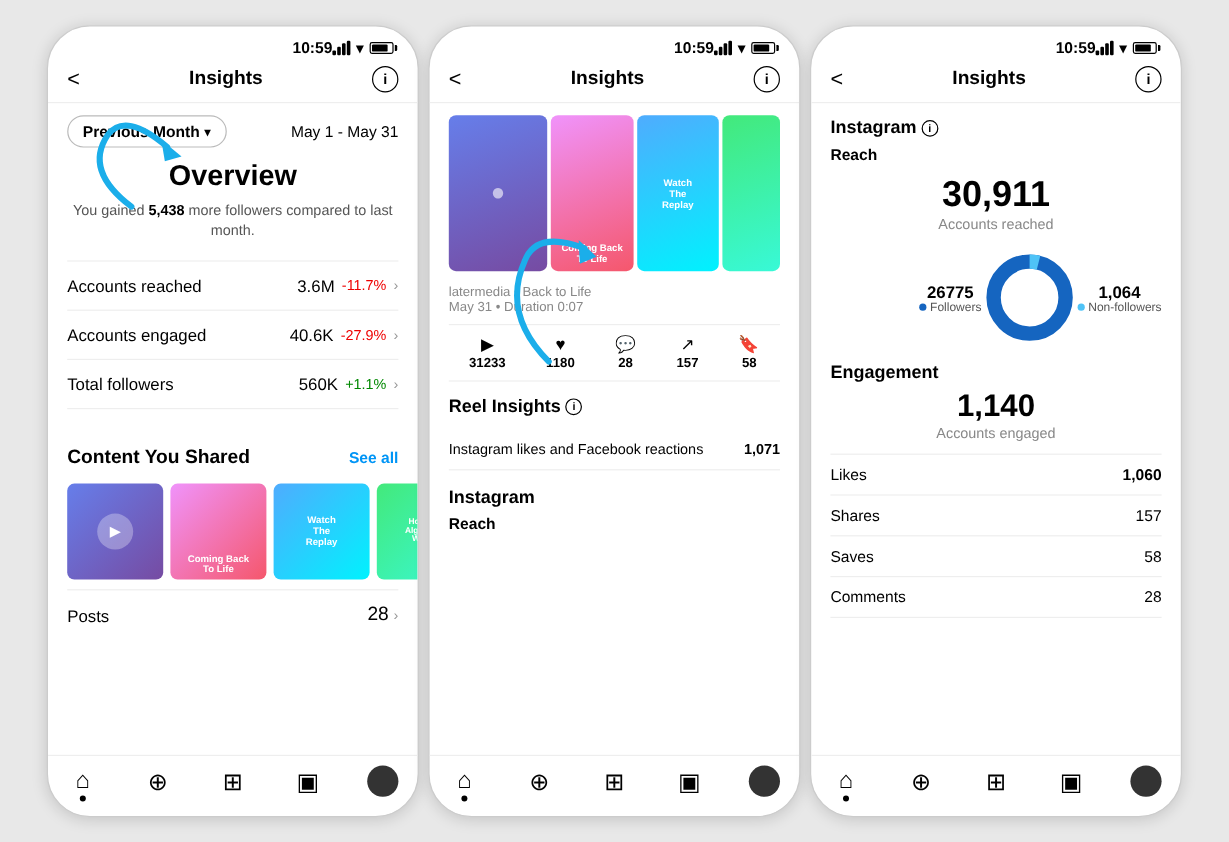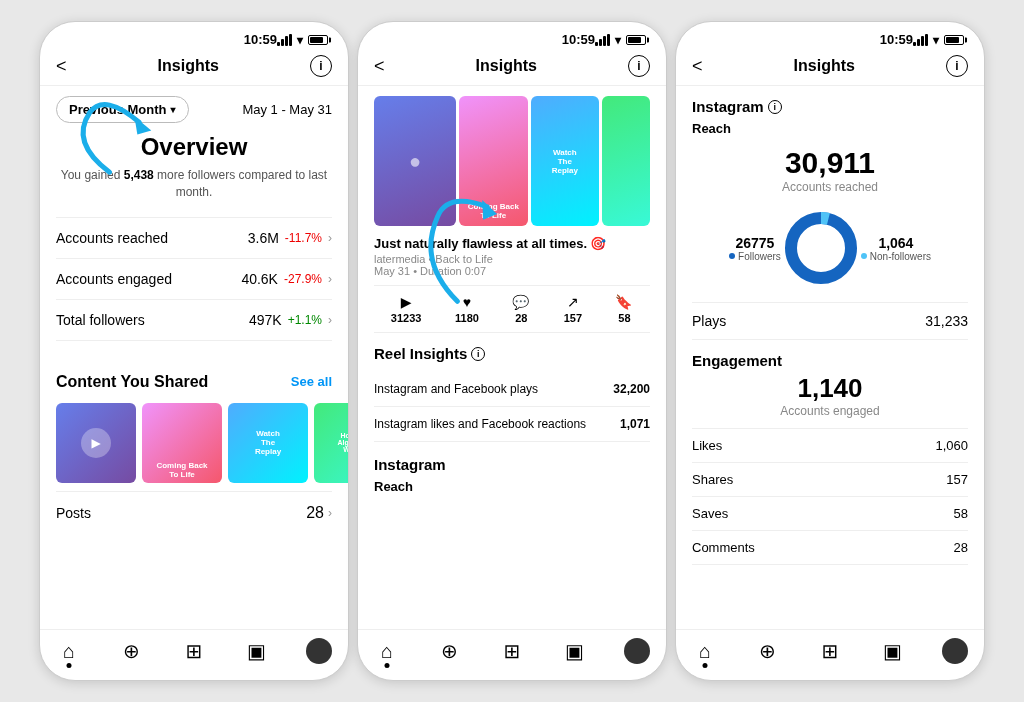--- a/index.html
+++ b/index.html
@@ -341,21 +341,21 @@
             <span class="stat-label">Accounts engaged</span>
             <div class="stat-value-group">
               <span class="stat-value">40.6K</span>
               <span class="stat-change negative">-27.9%</span>
               <span class="chevron-right">›</span>
             </div>
           </div>
           <div class="stat-item">
             <span class="stat-label">Total followers</span>
             <div class="stat-value-group">
-              <span class="stat-value">497K</span>
+              <span class="stat-value">560K</span>
               <span class="stat-change positive">+1.1%</span>
               <span class="chevron-right">›</span>
             </div>
           </div>
         </div>
       </div>
 
       <div class="content-section">
         <div class="section-header">
           <span class="section-title">Content You Shared</span>
@@ -440,21 +440,20 @@
         <div style="flex:1;background:linear-gradient(160deg,#f093fb,#f5576c);border-radius:6px;display:flex;align-items:flex-end;justify-content:center;padding-bottom:6px;">
           <span style="color:white;font-size:8px;font-weight:700;text-align:center;">Coming Back<br>To Life</span>
         </div>
         <div style="flex:1;background:linear-gradient(160deg,#4facfe,#00f2fe);border-radius:6px;display:flex;align-items:center;justify-content:center;">
           <span style="color:white;font-size:8px;font-weight:700;text-align:center;">Watch<br>The<br>Replay</span>
         </div>
         <div style="flex:0.7;background:linear-gradient(160deg,#43e97b,#38f9d7);border-radius:6px;"></div>
       </div>
 
       <div style="padding:10px 16px 0;">
-        <div style="font-size:13px;font-weight:600;">Just naturally flawless at all times. 🎯</div>
         <div style="font-size:11px;color:#888;margin:2px 0 8px;">
           <span>latermedia • Back to Life</span><br>
           <span>May 31 • Duration 0:07</span>
         </div>
 
         <div style="display:flex;justify-content:space-around;padding:8px 0;border-top:1px solid #eee;border-bottom:1px solid #eee;">
           <div style="display:flex;flex-direction:column;align-items:center;gap:2px;">
             <span style="font-size:14px;">▶</span>
             <span style="font-size:11px;font-weight:600;">31233</span>
           </div>
@@ -474,24 +473,20 @@
             <span style="font-size:14px;">🔖</span>
             <span style="font-size:11px;font-weight:600;">58</span>
           </div>
         </div>
       </div>
 
       <div style="padding:12px 16px 0;">
         <div style="font-size:15px;font-weight:700;margin-bottom:10px;display:flex;align-items:center;gap:4px;">
           <span>Reel Insights</span>
           <span style="border:1px solid #000;border-radius:50%;width:14px;height:14px;display:inline-flex;align-items:center;justify-content:center;font-size:9px;">i</span>
-        </div>
-        <div style="display:flex;justify-content:space-between;padding:10px 0;border-bottom:1px solid #eee;font-size:12px;">
-          <span>Instagram and Facebook plays</span>
-          <span style="font-weight:600;">32,200</span>
         </div>
         <div style="display:flex;justify-content:space-between;padding:10px 0;border-bottom:1px solid #eee;font-size:12px;">
           <span>Instagram likes and Facebook reactions</span>
           <span style="font-weight:600;">1,071</span>
         </div>
       </div>
 
       <div style="padding:14px 16px 0;">
         <div style="font-size:15px;font-weight:700;">Instagram</div>
         <div style="font-size:13px;font-weight:600;margin-top:6px;">Reach</div>
@@ -542,21 +537,21 @@
         <div style="font-size:15px;font-weight:700;padding-top:12px;display:flex;align-items:center;gap:4px;">
           <span>Instagram</span>
           <span style="border:1px solid #000;border-radius:50%;width:14px;height:14px;display:inline-flex;align-items:center;justify-content:center;font-size:9px;">i</span>
         </div>
 
         <div style="font-size:13px;font-weight:600;margin:6px 0 10px;">Reach</div>
 
         <div style="font-size:30px;font-weight:700;text-align:center;">30,911</div>
         <div style="font-size:12px;color:#888;text-align:center;margin-bottom:14px;">Accounts reached</div>
 
-        <div style="display:flex;align-items:center;justify-content:center;margin-bottom:14px;">
+        <div style="display:flex;align-items:center;justify-content:flex-end;margin-bottom:14px;">
           <div style="display:flex;flex-direction:column;align-items:center;">
             <span style="font-size:14px;font-weight:700;">26775</span>
             <div style="display:flex;align-items:center;gap:3px;">
               <div style="width:6px;height:6px;border-radius:50%;background:#1565C0;"></div>
               <span style="font-size:10px;color:#555;">Followers</span>
             </div>
           </div>
 
           <svg width="80" height="80" viewBox="0 0 80 80">
             <circle cx="40" cy="40" r="30" fill="none" stroke="#1565C0" stroke-width="12"></circle>
@@ -564,33 +559,29 @@
           </svg>
           <div style="display:flex;flex-direction:column;align-items:center;">
             <span style="font-size:14px;font-weight:700;">1,064</span>
             <div style="display:flex;align-items:center;gap:3px;">
               <div style="width:6px;height:6px;border-radius:50%;background:#4FC3F7;"></div>
               <span style="font-size:10px;color:#555;">Non-followers</span>
             </div>
           </div>
         </div>
 
-        <div style="display:flex;justify-content:space-between;padding:10px 0;border-top:1px solid #eee;border-bottom:1px solid #eee;font-size:14px;">
-          <span>Plays</span>
-          <span style="font-weight:500;">31,233</span>
-        </div>
 
         <div style="font-size:15px;font-weight:700;margin:12px 0 4px;">Engagement</div>
         <div style="font-size:26px;font-weight:700;text-align:center;">1,140</div>
         <div style="font-size:12px;color:#888;text-align:center;margin-bottom:10px;">Accounts engaged</div>
 
         <div style="border-top:1px solid #eee;">
           <div style="display:flex;justify-content:space-between;padding:9px 0;border-bottom:1px solid #eee;font-size:13px;">
             <span>Likes</span>
-              <span style="font-weight:400;">1,060</span>
+              <span style="font-weight:700;">1,060</span>
           </div>
           <div style="display:flex;justify-content:space-between;padding:9px 0;border-bottom:1px solid #eee;font-size:13px;">
             <span>Shares</span>
               <span style="font-weight:500;">157</span>
           </div>
           <div style="display:flex;justify-content:space-between;padding:9px 0;border-bottom:1px solid #eee;font-size:13px;">
             <span>Saves</span>
               <span style="font-weight:500;">58</span>
           </div>
           <div style="display:flex;justify-content:space-between;padding:9px 0;border-bottom:1px solid #eee;font-size:13px;">

